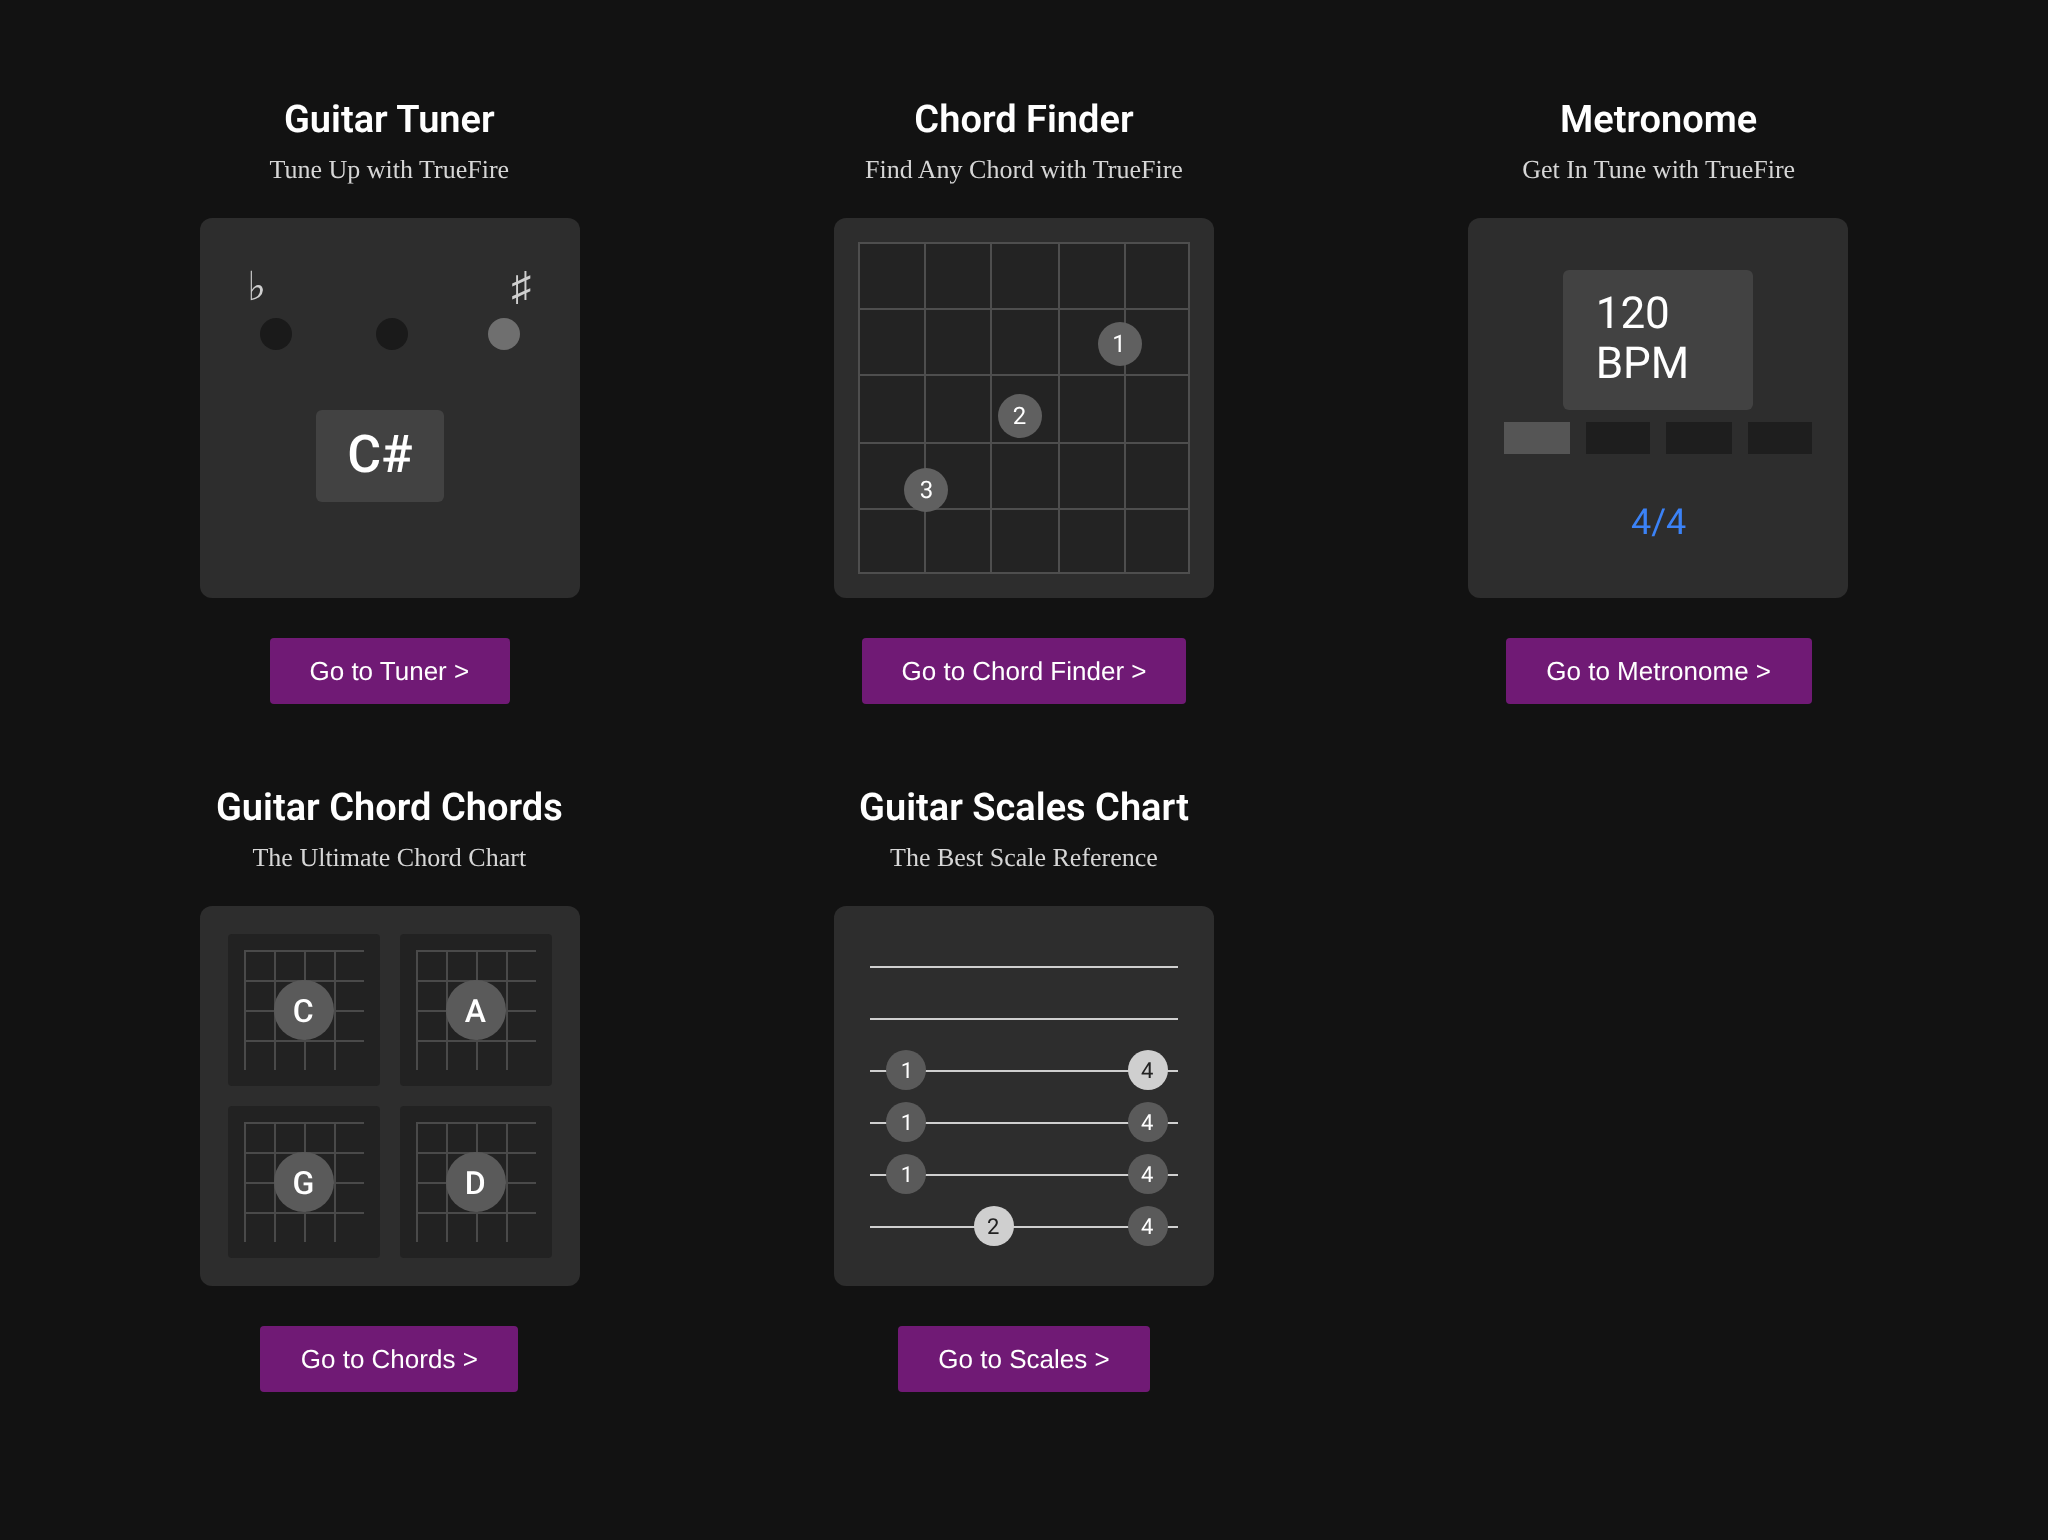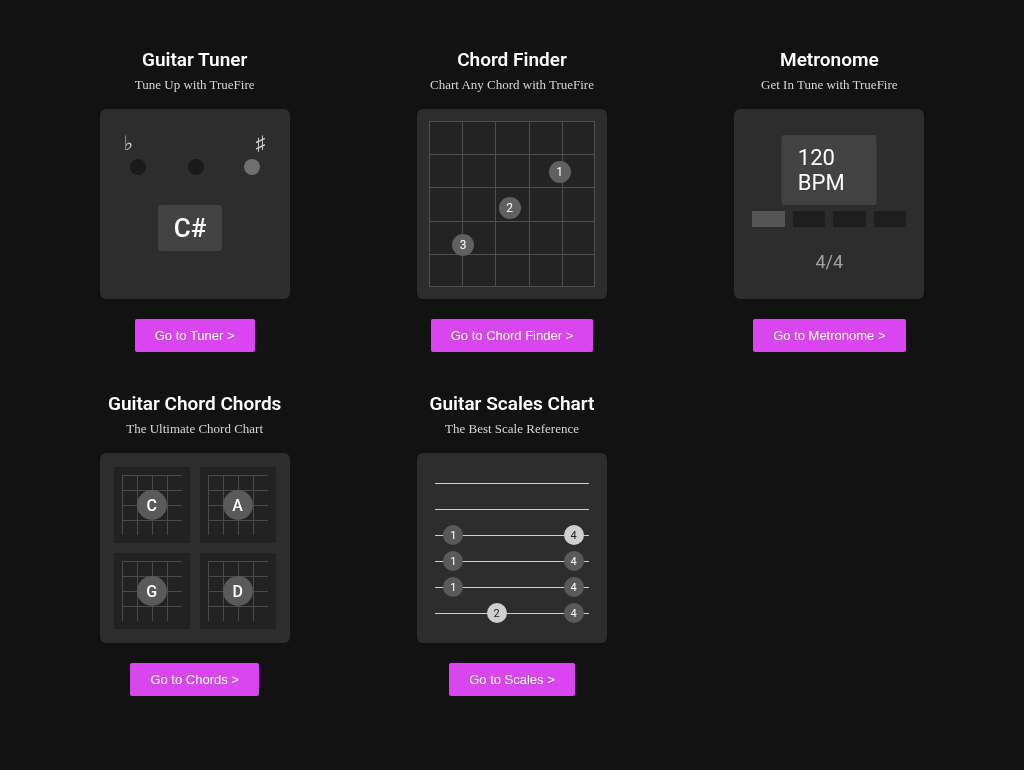--- a/index.html
+++ b/index.html
@@ -37,21 +37,21 @@
   }
   .preview {
     width: 190px;
     height: 190px;
     background: #2d2d2d;
     border-radius: 6px;
     position: relative;
     margin-bottom: 20px;
   }
   .btn {
-    background: #d946ef;
+    background: #701a75;
     color: #ffffff;
     border: none;
     padding: 9px 20px;
     font-size: 13px;
     border-radius: 2px;
     cursor: pointer;
   }
 
   
   .tuner .flat, .tuner .sharp {
@@ -103,21 +103,21 @@
     background:#424242; padding:10px 16px; font-size:22px; color:#fff; border-radius:3px;
   }
   .metro .ticks {
     position:absolute; left:18px; right:18px; top:102px;
     display:flex; gap:8px;
   }
   .metro .tick { flex:1; height:16px; background:#1e1e1e; }
   .metro .tick.on { background:#555; }
   .metro .sig {
     position:absolute; left:0; right:0; top:142px;
-    text-align:center; font-size:18px; color:#a3a3a3;
+    text-align:center; font-size:18px; color:#3b82f6;
   }
 
   
   .cc-grid {
     position:absolute; left:14px; right:14px; top:14px; bottom:14px;
     display:grid; grid-template-columns:1fr 1fr; grid-template-rows:1fr 1fr; gap:10px;
   }
   .cc-mini {
     background:#222; position:relative; border-radius:2px;
     display:flex; align-items:center; justify-content:center;
@@ -161,21 +161,21 @@
       <div class="dot d1"></div>
       <div class="dot d2"></div>
       <div class="dot d3"></div>
       <div class="note">C#</div>
     </div>
     <button class="btn">Go to Tuner &gt;</button>
   </div>
 
   <div class="tool">
     <h2>Chord Finder</h2>
-    <div class="sub">Chart Any Chord with TrueFire</div>
+    <div class="sub">Find Any Chord with TrueFire</div>
     <div class="preview">
       <div class="chordgrid">
         <div class="hline" style="top:0"></div>
           <div class="hline" style="top:20%"></div>
         <div class="hline" style="top:40%"></div>
           <div class="hline" style="top:60%"></div>
         <div class="hline" style="top:80%"></div>
           <div class="hline" style="bottom:0"></div>
         <div class="vline" style="left:0"></div>
           <div class="vline" style="left:20%"></div>

